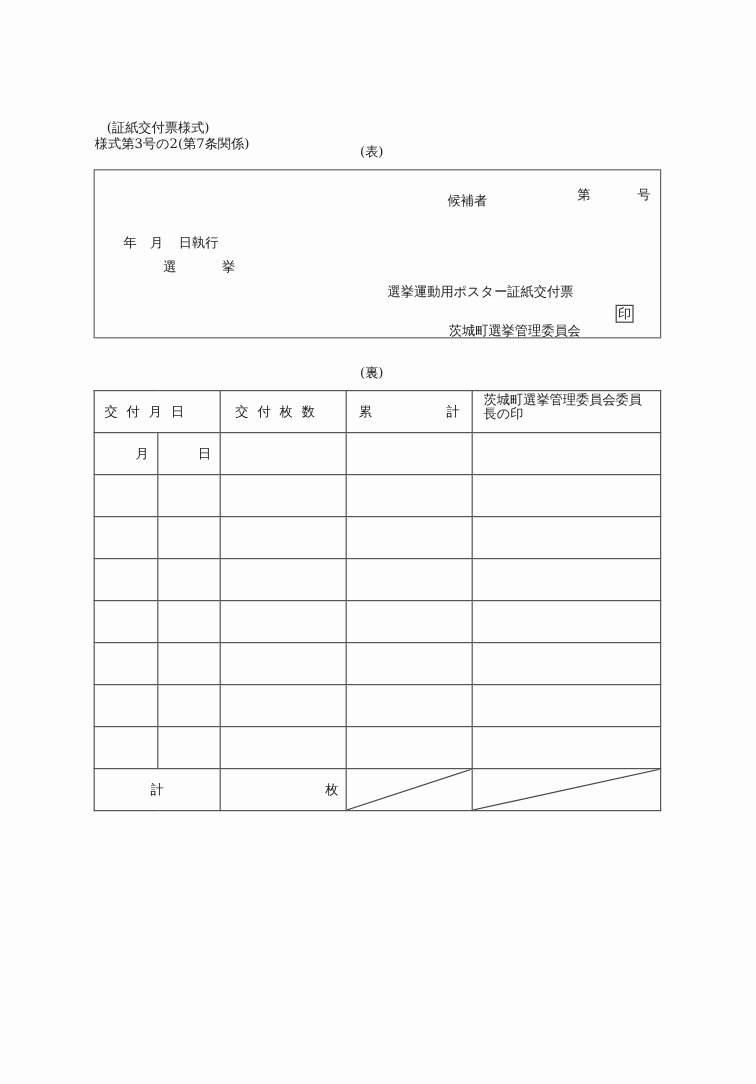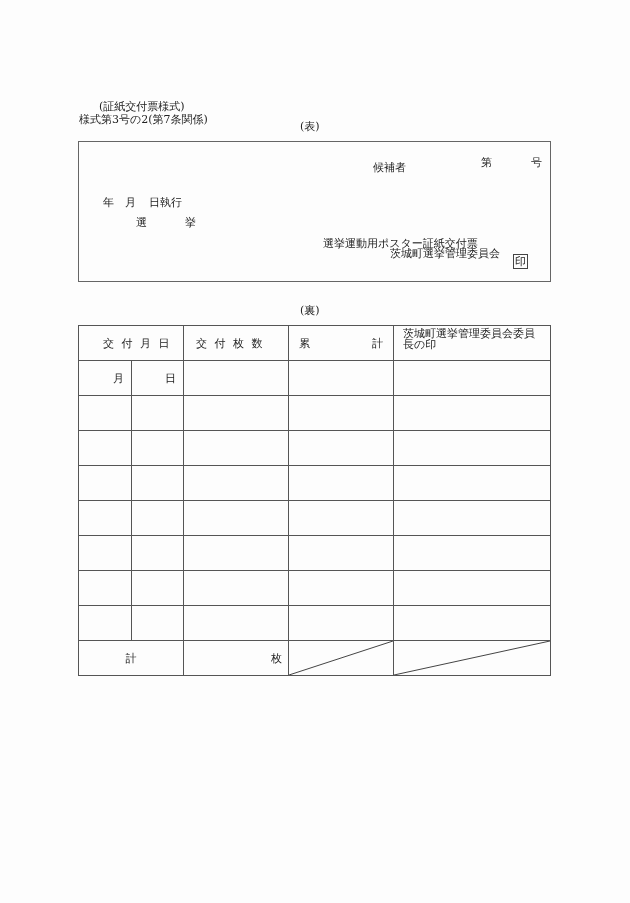--- a/index.html
+++ b/index.html
@@ -9,50 +9,50 @@
   .box { position:absolute; border:1px solid #666; box-sizing:border-box; }
   table.grid { position:absolute; left:78px; top:325px; border-collapse:collapse; table-layout:fixed; }
   table.grid td { border:1px solid #555; padding:0; font-size:11px; box-sizing:border-box; position:relative; }
   .seal { display:inline-block; border:1px solid #444; padding:0 1px; line-height:13px; }
   svg.diag { position:absolute; left:0; top:0; width:100%; height:100%; }
 </style>
 </head>
 <body>
 
 <div class="abs" style="left:79px;top:80px;margin-top:32px;">様式第3号の2(第7条関係)</div>
-<div class="abs" style="left:99px;top:99px;">(証紙交付票様式)</div>
+<div class="abs" style="left:89px;top:99px;">(証紙交付票様式)</div>
 <div class="abs" style="left:300px;top:119px;">(表)</div>
 
 <div class="box" style="left:78px;top:141px;width:473px;height:141px;">
   <span class="abs" style="left:402px;top:13px;">第</span>
   <span class="abs" style="left:452px;top:13px;">号</span>
   <span class="abs" style="left:294px;top:18px;">候補者</span>
   <span class="abs" style="left:24px;top:53px;">年</span>
   <span class="abs" style="left:46px;top:53px;">月</span>
   <span class="abs" style="left:70px;top:53px;font-family:Liberation Serif, serif;">日執行</span>
   <span class="abs" style="left:57px;top:73px;">選</span>
   <span class="abs" style="left:106px;top:73px;">挙</span>
   <span class="abs" style="left:244px;top:94px;">選挙運動用ポスター証紙交付票</span>
-  <span class="abs" style="left:295px;top:104px;margin-left:16px;">茨城町選挙管理委員会</span>
+  <span class="abs" style="left:295px;top:126px;">茨城町選挙管理委員会</span>
   <span class="abs seal" style="left:434px;top:112px;">印</span>
 </div>
 
 <div class="abs" style="left:300px;top:303px;">(裏)</div>
 
 <table class="grid">
   <colgroup>
     <col style="width:53px">
       <col style="width:52px">
       <col style="width:105px">
       <col style="width:105px">
       <col style="width:157px">
   </colgroup>
   <tbody>
       <tr style="height:35px">
-    <td colspan="2" style="padding-left:24px;"><span style="word-spacing:4px;">交 付 月 日</span></td>
+    <td colspan="2" style="padding-left:8px;"><span style="word-spacing:4px;">交 付 月 日</span></td>
     <td style="padding-left:12px;"><span style="word-spacing:4px;">交 付 枚 数</span></td>
     <td>
       <span class="abs" style="left:10px;top:10px;">累</span>
       <span class="abs" style="right:10px;top:10px;">計</span>
     </td>
     <td style="padding:2px 6px 0 9px;line-height:11px;vertical-align:top;white-space:normal;word-break:break-all;"><span>茨城町選挙管理委員会委員長の印</span></td>
   </tr>
   <tr style="height:35px">
     <td style="text-align:right;padding-right:7px;"><span>月</span></td>
     <td style="text-align:right;padding-right:7px;"><span>日</span></td>

